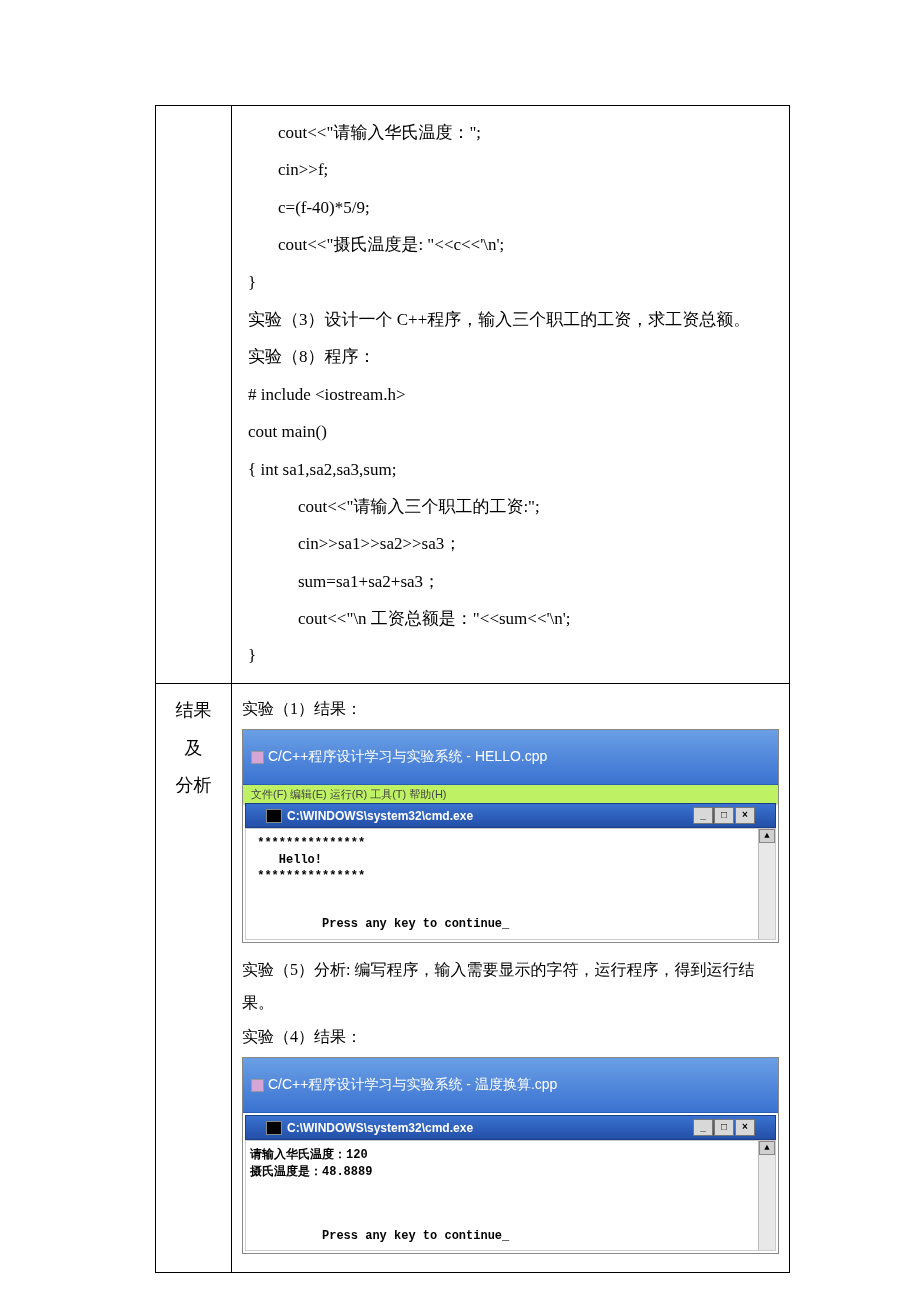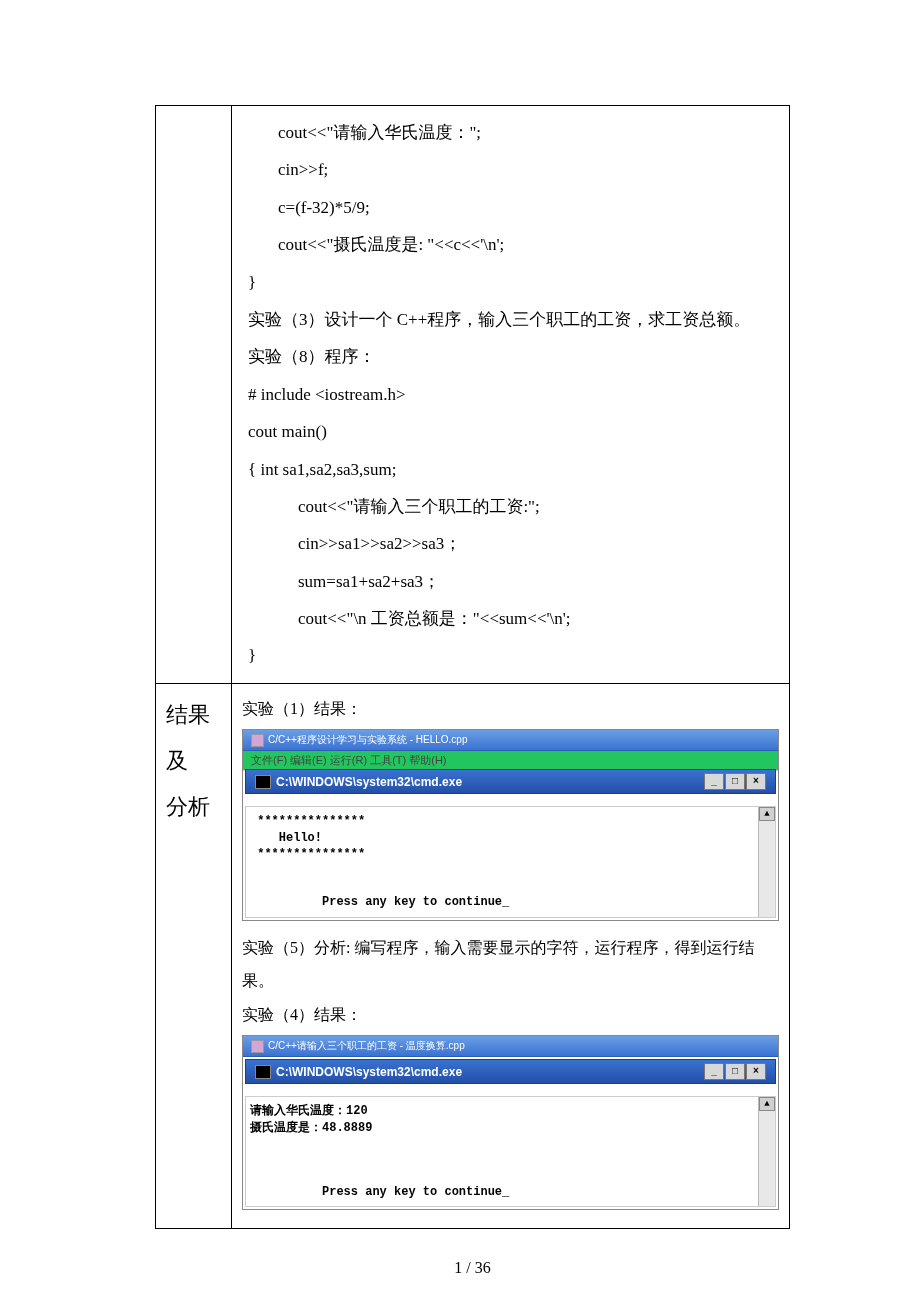--- a/index.html
+++ b/index.html
@@ -1,28 +1,28 @@
 <!DOCTYPE html>
 <html><head>
 <meta charset="utf-8">
 <style>
 body{margin:0;background:#fff;font-family:"SimSun","Times New Roman",serif;font-size:16px;color:#000}
 .page{width:920px;min-height:1302px;margin:0 auto;padding:105px 130px 40px 155px;box-sizing:border-box;position:relative}
 table.grid{border-collapse:collapse;width:100%}
 table.grid td{border:1px solid #000;vertical-align:top;padding:8px 10px}
-td.side{width:55px;text-align:left;padding-top:160px;font-size:22px;line-height:2.1}
+td.side{width:55px;text-align:center;padding-top:160px;font-size:18px;line-height:2.1}
 .code{line-height:2.2;font-size:17px;padding-left:6px}
 .ind1{padding-left:30px}
 .ind2{padding-left:50px}
 .text{line-height:2.1;font-size:16px}
 .shot{border:1px solid #888;margin:4px 0 10px;font-family:"SimSun",Arial,sans-serif;font-size:12px;background:#fff}
-.tbar1{background:linear-gradient(#6b9fe5,#3a72d1);color:#fff;padding:3px 8px;font-size:10px;border-bottom:1px solid #2a5fb5}
+.tbar1{background:linear-gradient(#6b9fe5,#3a72d1);color:#fff;padding:18px 8px;font-size:14px;border-bottom:1px solid #2a5fb5}
 .tbar1 .sq{display:inline-block;width:11px;height:11px;background:#d5a5d5;margin-right:4px;vertical-align:middle;border:1px solid #999}
-.menubar{background:#22c55e;color:#444;padding:2px 8px;font-size:11px;border-bottom:1px solid #ccc}
-.tbar2{background:linear-gradient(#3a72d1,#234fa8);color:#fff;padding:3px 9px;font-size:12px;display:flex;align-items:center;border:1px solid #1a3f85;margin:-2px 2px 12px 2px}
+.menubar{background:#bef264;color:#444;padding:2px 8px;font-size:11px;border-bottom:1px solid #ccc}
+.tbar2{background:linear-gradient(#3a72d1,#234fa8);color:#fff;padding:3px 20px;font-size:12px;display:flex;align-items:center;border:1px solid #1a3f85;margin:-2px 2px 0 2px}
 .tbar2 .ico{display:inline-block;width:14px;height:12px;background:#000;margin-right:5px;border:1px solid #888}
 .winbtns{margin-left:auto;display:flex}
 .wbtn{width:18px;height:15px;background:#d8d8d8;border:1px solid #777;margin-left:1px;text-align:center;line-height:13px;font-family:Arial;font-size:10px;font-weight:bold;color:#000}
 .console{background:#fff;border:1px solid #ccc;margin:0 2px 2px 2px;padding:6px 4px 6px 4px;font-family:"NSimSun","Courier New",monospace;font-size:12px;line-height:1.35;position:relative;min-height:70px;color:#000;white-space:pre}
 .console .sb{position:absolute;right:0;top:0;bottom:0;width:16px;background:#e8e8e8;border-left:1px solid #bbb}
 .console .su{position:absolute;right:0;top:0;width:16px;height:14px;background:#d0d0d0;border:1px solid #888;text-align:center;font-size:9px;line-height:12px;box-sizing:border-box}
 .foot{text-align:center;font-size:16px;margin-top:30px;font-family:"Times New Roman",serif}
 .bold{font-weight:bold}
 </style>
 </head>
@@ -30,21 +30,21 @@
 
 <div class="page">
 <table class="grid">
 <tbody>
         <tr>
 <td class="side"></td>
 <td>
 <div class="code">
 <div class="ind1">cout&lt;&lt;"请输入华氏温度：";</div>
 <div class="ind1">cin&gt;&gt;f;</div>
-<div class="ind1">c=(f-32)*5/9;</div>
+<div class="ind1">c=(f-40)*5/9;</div>
 <div class="ind1">cout&lt;&lt;"摄氏温度是: "&lt;&lt;c&lt;&lt;'\n';</div>
 <div>}</div>
 <div>实验（3）设计一个 C++程序，输入三个职工的工资，求工资总额。</div>
 <div>实验（8）程序：</div>
 <div># include &lt;iostream.h&gt;</div>
 <div>cout main()</div>
 <div>{    int sa1,sa2,sa3,sum;</div>
 <div class="ind2">cout&lt;&lt;"请输入三个职工的工资:";</div>
 <div class="ind2">cin&gt;&gt;sa1&gt;&gt;sa2&gt;&gt;sa3；</div>
 <div class="ind2">sum=sa1+sa2+sa3；</div>
@@ -79,21 +79,21 @@
  ***************
 
 
           Press any key to continue_<div class="sb"></div><div class="su">▲</div></div>
 </div>
 
 <div class="text">实验（5）分析: 编写程序，输入需要显示的字符，运行程序，得到运行结果。</div>
 <div class="text">实验（4）结果：</div>
 
 <div class="shot">
-<div class="tbar1"><span class="sq"></span><span>C/C++请输入三个职工的工资 - 温度换算.cpp</span></div>
+<div class="tbar1"><span class="sq"></span><span>C/C++程序设计学习与实验系统 - 温度换算.cpp</span></div>
 <div class="tbar2" style="margin-top:2px">
 <span class="ico"></span>
 <span class="bold">C:\WINDOWS\system32\cmd.exe</span>
 <span class="winbtns">
 <span class="wbtn">_</span>
 <span class="wbtn">□</span>
 <span class="wbtn">×</span>
 </span>
 </div>
 <div class="console bold">请输入华氏温度：120

